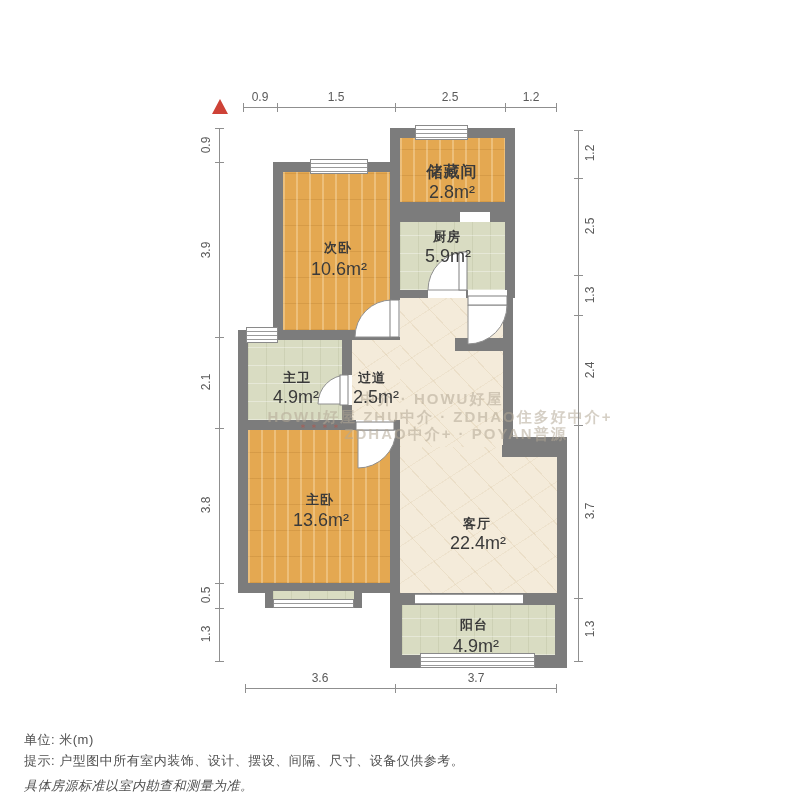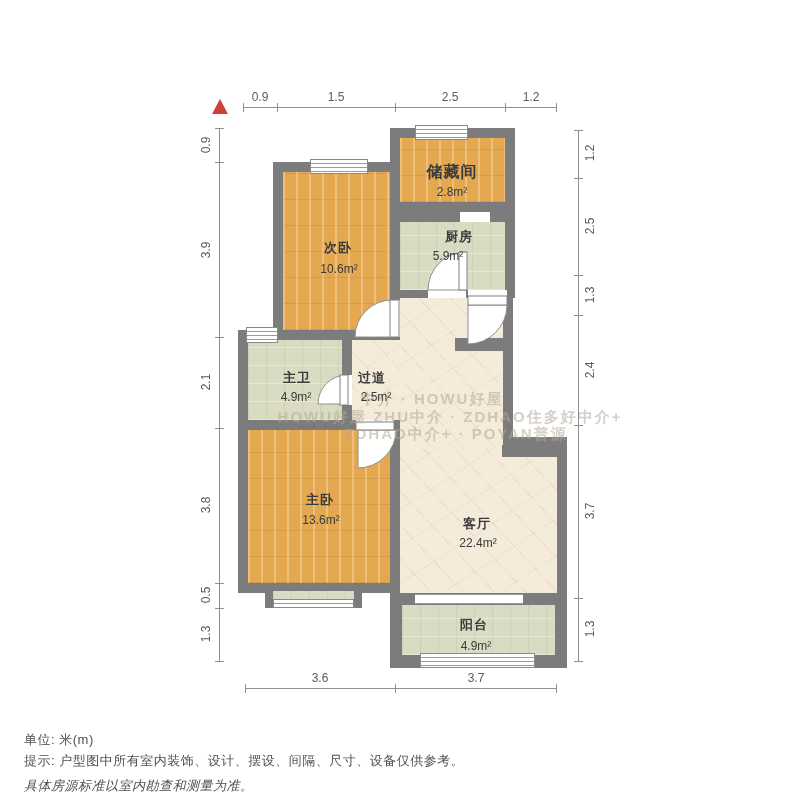--- a/index.html
+++ b/index.html
@@ -13,21 +13,21 @@
     background-image:repeating-linear-gradient(0deg,rgba(255,255,255,.35) 0 1px,rgba(0,0,0,0) 1px 18px),
                      repeating-linear-gradient(90deg,rgba(170,175,140,.25) 0 1px,rgba(0,0,0,0) 1px 18px);}
   .floor-cream{position:absolute;background-color:#f4ebda;
     background-image:repeating-linear-gradient(47deg,rgba(215,195,160,.30) 0 1px,rgba(0,0,0,0) 1px 23px),
                      repeating-linear-gradient(-33deg,rgba(215,195,160,.22) 0 1px,rgba(0,0,0,0) 1px 31px);}
   .win{position:absolute;background-color:#fff;border:1px solid #8a8a8a;box-sizing:border-box;
     background-image:repeating-linear-gradient(to bottom,rgba(0,0,0,0) 0 3px,#9a9a9a 3px 4px);}
   .gap{position:absolute;background:#fff;}
   .room-label{position:absolute;transform:translate(-50%,-50%);color:#3a3a3a;font-weight:bold;
     font-size:13px;white-space:nowrap;letter-spacing:1px;}
-  .room-area{position:absolute;transform:translate(-50%,-50%);color:#3a3a3a;font-size:12px;white-space:nowrap;text-align:center;}
+  .room-area{position:absolute;transform:translate(-50%,-50%);color:#3a3a3a;font-size:18px;white-space:nowrap;text-align:center;}
   .dimline{position:absolute;background:#8f8f8f;}
   .tick-v{position:absolute;width:1px;height:9px;background:#8f8f8f;}
   .tick-h{position:absolute;width:9px;height:1px;background:#8f8f8f;}
   .dim-h{position:absolute;transform:translate(-50%,-50%);font-size:12px;color:#5a5a5a;white-space:nowrap;}
   .dim-v{position:absolute;transform:translate(-50%,-50%) rotate(-90deg);font-size:12px;color:#5a5a5a;white-space:nowrap;}
   .north{position:absolute;width:0;height:0;border-left:8px solid transparent;
     border-right:8px solid transparent;border-bottom:15px solid #ce4237;}
   .wm{position:absolute;transform:translate(-50%,-50%);color:rgba(178,168,150,.55);font-weight:bold;
     font-size:15px;letter-spacing:2px;white-space:nowrap;}
   .wm-stars{position:absolute;transform:translate(-50%,-50%);color:rgba(205,70,55,.55);
@@ -95,28 +95,28 @@
     <rect x="390" y="300" width="9" height="37" fill="#ffffff" stroke="#808080" stroke-width="1"></rect>
 
     <path d="M347,404 L347,375 A29,29 0 0 0 318,404 Z" fill="#ffffff" stroke="#909090" stroke-width="1"></path>
     <rect x="340" y="375" width="8" height="30" fill="#ffffff" stroke="#808080" stroke-width="1"></rect>
 
     <path d="M358,430 L396,430 A38,38 0 0 1 358,468 Z" fill="#ffffff" stroke="#909090" stroke-width="1"></path>
     <rect x="356" y="422" width="38" height="8" fill="#ffffff" stroke="#808080" stroke-width="1"></rect>
   </svg>
 
   <div class="wm" style="left:432px;top:399px;">中介 · HOWU好屋</div>
-  <div class="wm" style="left:430px;top:417px;padding-left:40px;">HOWU好屋 ZHU中介 · ZDHAO住多好中介+</div>
+  <div class="wm" style="left:420px;top:417px;padding-left:40px;">HOWU好屋 ZHU中介 · ZDHAO住多好中介+</div>
   <div class="wm" style="left:432px;top:434px;margin-left:24px;">ZDHAO中介+ · POYAN普源</div>
   <div class="wm-stars" style="left:320px;top:428px;">＊＊＊＊</div>
 
   <div class="room-label" style="left:452px;top:172px;font-size:16px;">储藏间</div>
   <div class="room-area" style="left:452px;top:192px;">2.8m²</div>
 
-  <div class="room-label" style="left:459px;top:237px;">厨房</div>
+  <div class="room-label" style="left:447px;top:237px;">厨房</div>
   <div class="room-area" style="left:448px;top:256px;">5.9m²</div>
 
   <div class="room-label" style="left:338px;top:248px;">次卧</div>
   <div class="room-area" style="left:339px;top:269px;">10.6m²</div>
 
   <div class="room-label" style="left:297px;top:378px;">主卫</div>
   <div class="room-area" style="left:296px;top:397px;">4.9m²</div>
 
   <div class="room-label" style="left:372px;top:378px;">过道</div>
   <div class="room-area" style="left:376px;top:397px;">2.5m²</div>

